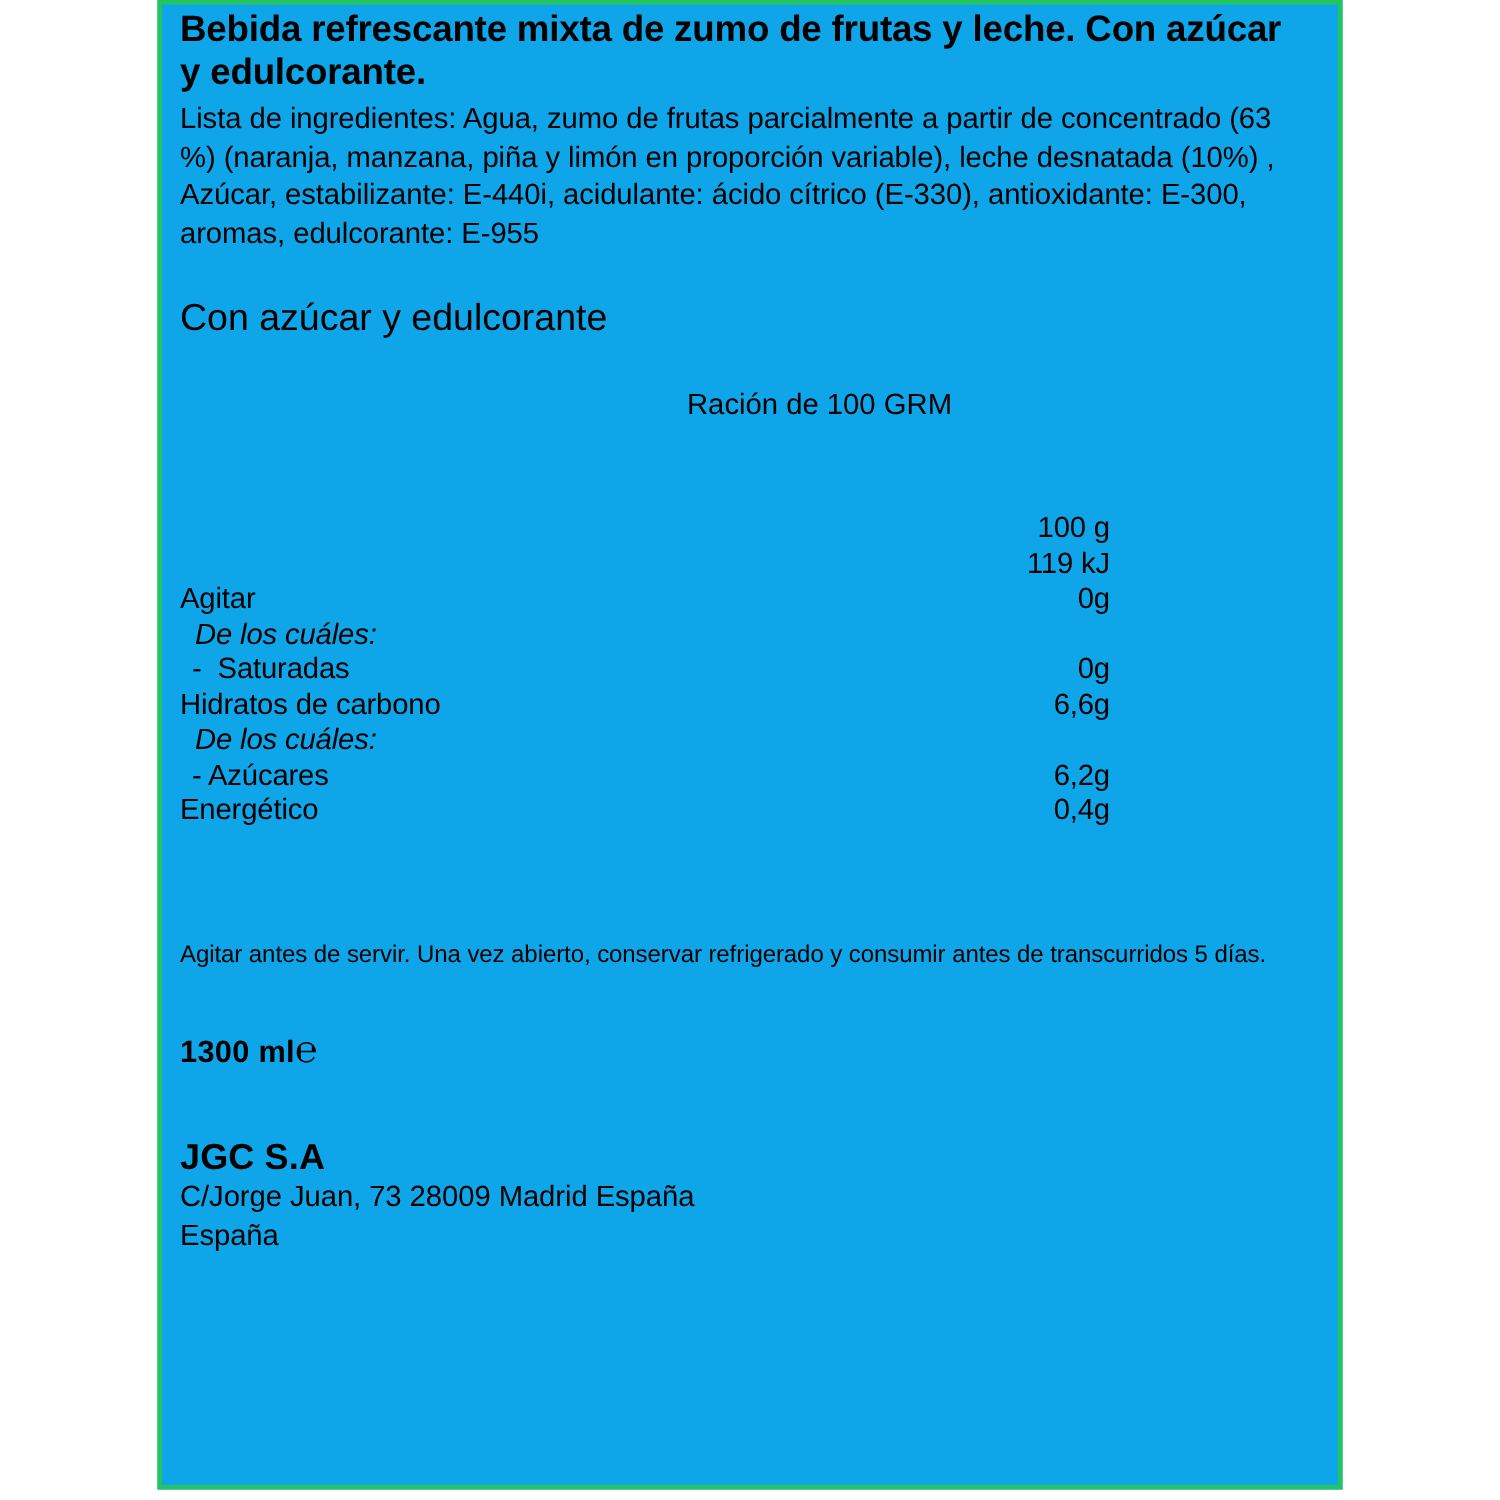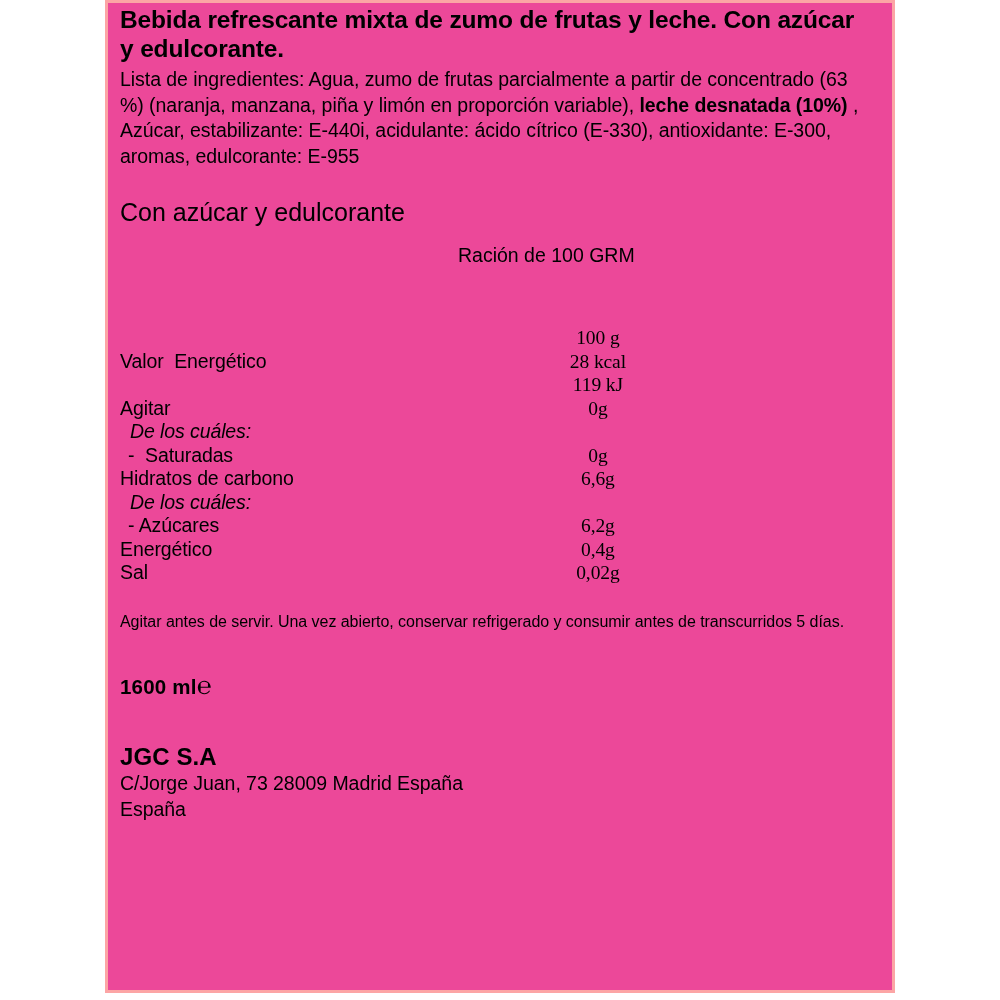--- a/index.html
+++ b/index.html
@@ -23,23 +23,23 @@
     overflow: hidden;
   }
 
   
   #label-box {
     position: absolute;
     left: 105px;
     top: 0px;
     width: 790px;
     height: 993px;
-    border: 3px solid #fca5a5;
+    border: 3px solid #22c55e;
     box-sizing: border-box;
-    background: #ec4899;
+    background: #0ea5e9;
   }
 
   #label-inner {
     position: absolute;
     left: 12px;
     top: 0px;
     width: 752px;
   }
 
   
@@ -53,33 +53,33 @@
   }
 
   
   .ingredients {
     font-size: 19.5px;
     line-height: 25.5px;
     margin: 4px 0 0 0;
     width: 740px;
     letter-spacing: -0.05px;
   }
-  .ingredients b { font-weight: bold; }
+  .ingredients b { font-weight: normal; }
 
   
   .sweetener-note {
     font-size: 25px;
     line-height: 24px;
     margin: 31px 0 0 0;
   }
 
   
   .nutrition-block {
     position: relative;
-    margin-top: 20px;
+    margin-top: 35px;
     height: 365px;
   }
   .serving-header {
     position: absolute;
     left: 338px;
     top: 0px;
     font-size: 19.5px;
     white-space: nowrap;
   }
 
@@ -97,23 +97,22 @@
     vertical-align: top;
     white-space: pre;
   }
   .nutrition-table td.label-cell {
     width: 330px;
     text-align: left;
     letter-spacing: -0.1px;
   }
   .nutrition-table td.value-cell {
     width: 290px;
-    text-align: center;
+    text-align: right;
     letter-spacing: -0.1px;
-    font-family: Liberation Serif, serif;
   }
   tr.indent-1 td.label-cell { padding-left: 10px; font-style: italic; }
   tr.indent-2 td.label-cell { padding-left: 8px; }
 
   
   .storage-text {
     font-size: 16px;
     line-height: 25.5px;
     margin: 0;
     width: 748px;
@@ -166,24 +165,20 @@
       <div class="nutrition-block">
         <div class="serving-header">Ración de 100 GRM</div>
 
         <table class="nutrition-table">
           <tbody id="nutrition-rows">
               <tr>
                 <td class="label-cell"></td>
                 <td class="value-cell">100 g</td>
               </tr>
               <tr>
-                <td class="label-cell">Valor  Energético</td>
-                <td class="value-cell">28 kcal</td>
-              </tr>
-              <tr>
                 <td class="label-cell"></td>
                 <td class="value-cell">119 kJ</td>
               </tr>
               <tr>
                 <td class="label-cell">Agitar</td>
                 <td class="value-cell">0g</td>
               </tr>
               <tr class="indent-1">
                 <td class="label-cell">De los cuáles:</td>
                 <td class="value-cell"></td>
@@ -201,31 +196,27 @@
                 <td class="value-cell"></td>
               </tr>
               <tr class="indent-2">
                 <td class="label-cell">- Azúcares</td>
                 <td class="value-cell">6,2g</td>
               </tr>
               <tr>
                 <td class="label-cell">Energético</td>
                 <td class="value-cell">0,4g</td>
               </tr>
-              <tr>
-                <td class="label-cell">Sal</td>
-                <td class="value-cell">0,02g</td>
-              </tr>
             </tbody>
         </table>
       </div>
 
       <p class="storage-text">Agitar antes de servir. Una vez abierto, conservar refrigerado y consumir antes de transcurridos 5 días.</p>
 
-      <div class="volume-line"><span>1600 ml</span><span class="estimated-sign">℮</span></div>
+      <div class="volume-line"><span>1300 ml</span><span class="estimated-sign">℮</span></div>
 
       <div class="manufacturer">
         <div class="company-name">JGC S.A</div>
         <div class="address-line">C/Jorge Juan, 73 28009 Madrid España</div>
         <div class="address-line">España</div>
       </div>
 
     </div>
   </div>
 </div>

